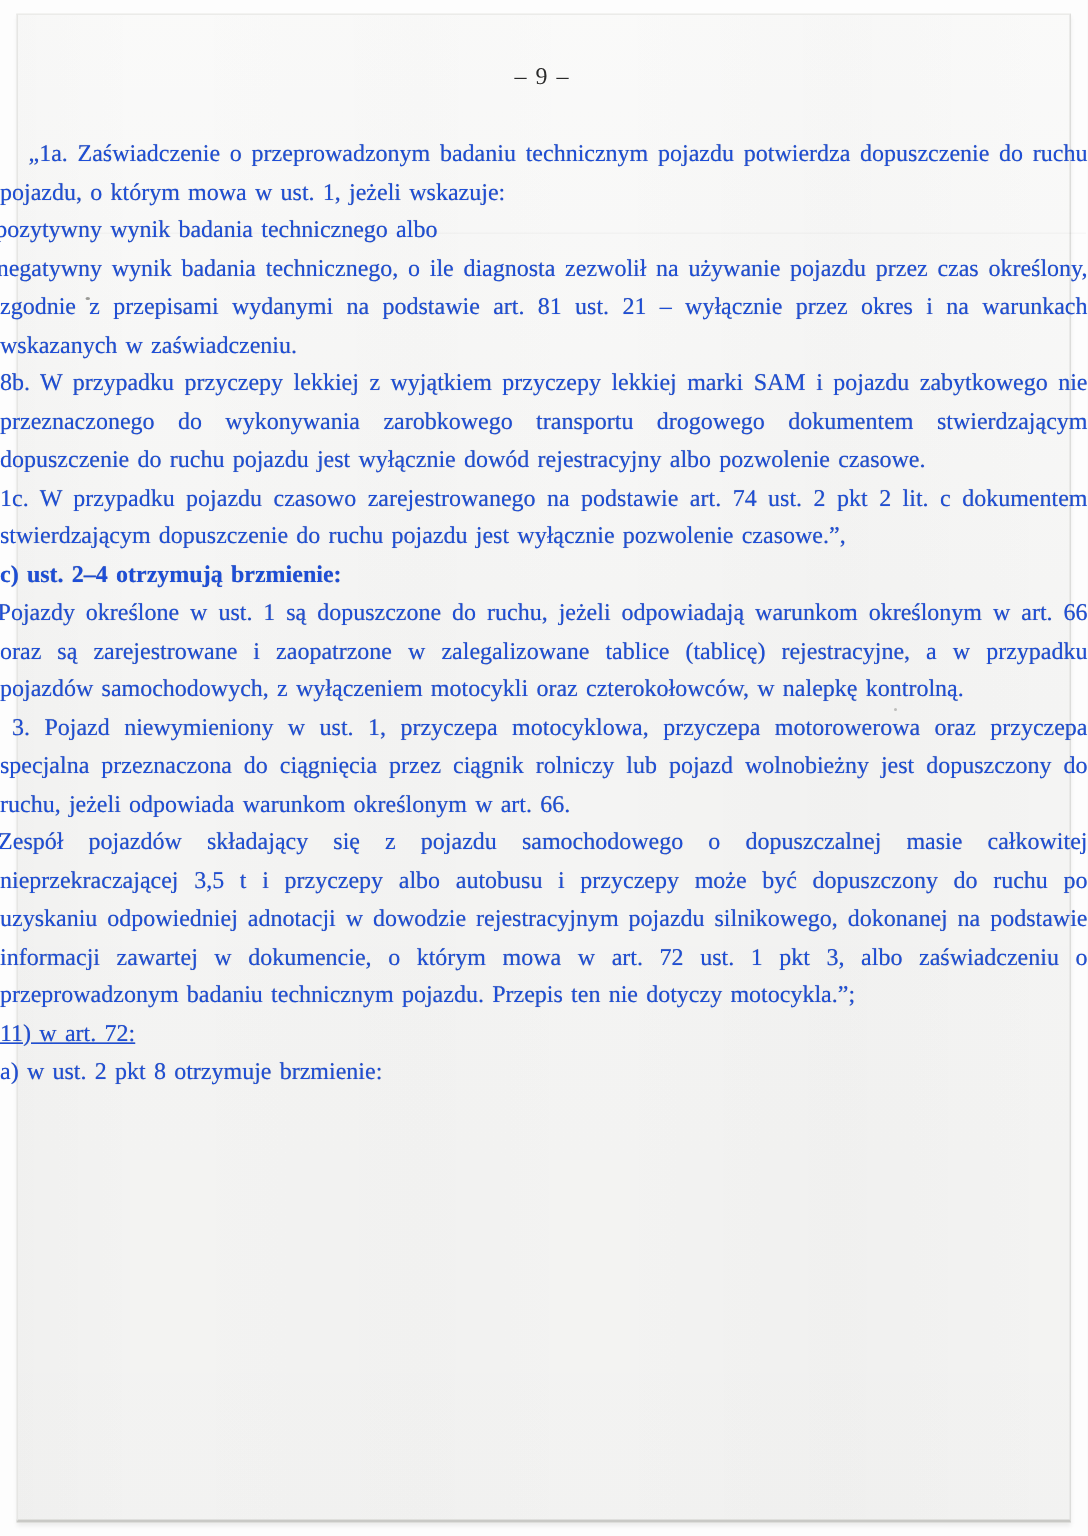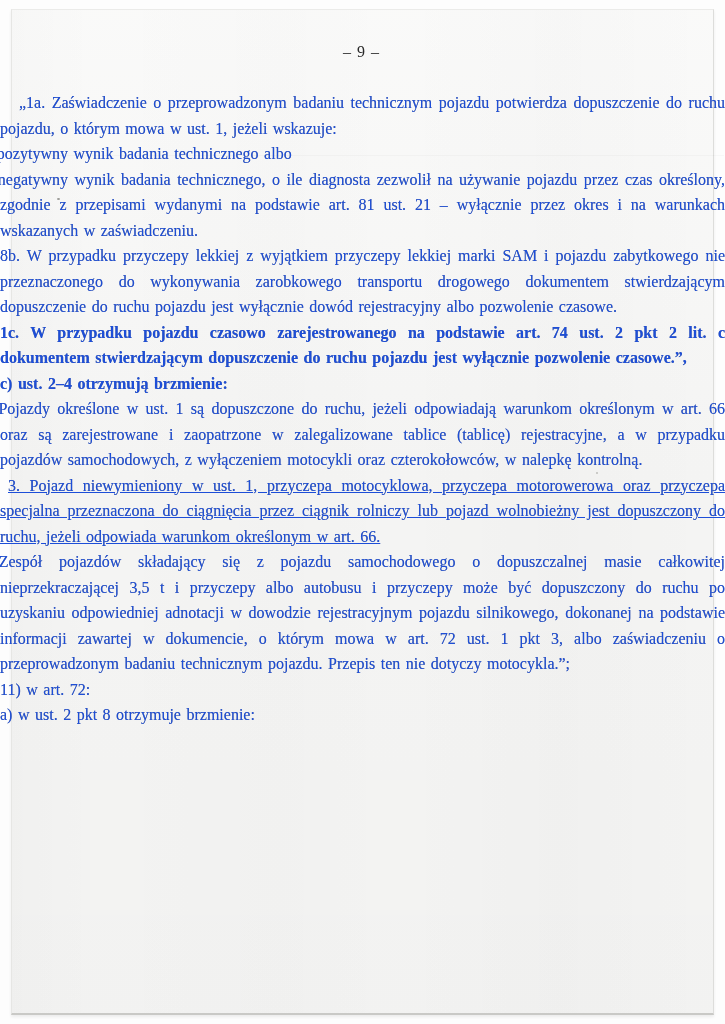--- a/index.html
+++ b/index.html
@@ -50,26 +50,26 @@
     text-shadow:0 0 0.5px rgba(20,20,20,0.45);
   }
   .doc p{
     margin:0;
     text-align:justify;
     word-spacing:1.5px;
   }
   .b-1a   {margin-left:121px;margin-right:85px;text-indent:19px;}
   .b-li   {margin-left:198px;margin-right:85px;text-indent:-22px;}
   .b-1b   {margin-left:107px;margin-right:85px;}
-  .b-1c   {margin-left:107px;margin-right:85px;font-weight:bold;}
+  .b-1c   {margin-left:107px;margin-right:85px;}
   .b-lit-c{margin-left:117px;margin-right:85px;text-align:left !important;font-weight:bold;}
   .b-u2   {margin-left:134px;margin-right:85px;text-indent:-28px;}
-  .b-u3   {margin-left:89px; margin-right:85px;text-indent:8px;text-decoration:underline;}
+  .b-u3   {margin-left:89px; margin-right:85px;text-indent:8px;}
   .b-u4   {margin-left:127px;margin-right:85px;text-indent:-30px;}
-  .b-p11  {margin-left:78px; margin-right:85px;text-align:left !important;}
+  .b-p11  {margin-left:78px; margin-right:85px;text-align:left !important;text-decoration:underline;}
   .b-lit-a{margin-left:121px;margin-right:85px;text-align:right;}
 </style>
 </head>
 <body>
 
 <div class="scan-paper">
   <div class="crease"></div>
 </div>
 <div class="speck speck-1"></div>
 <div class="speck speck-2"></div>

